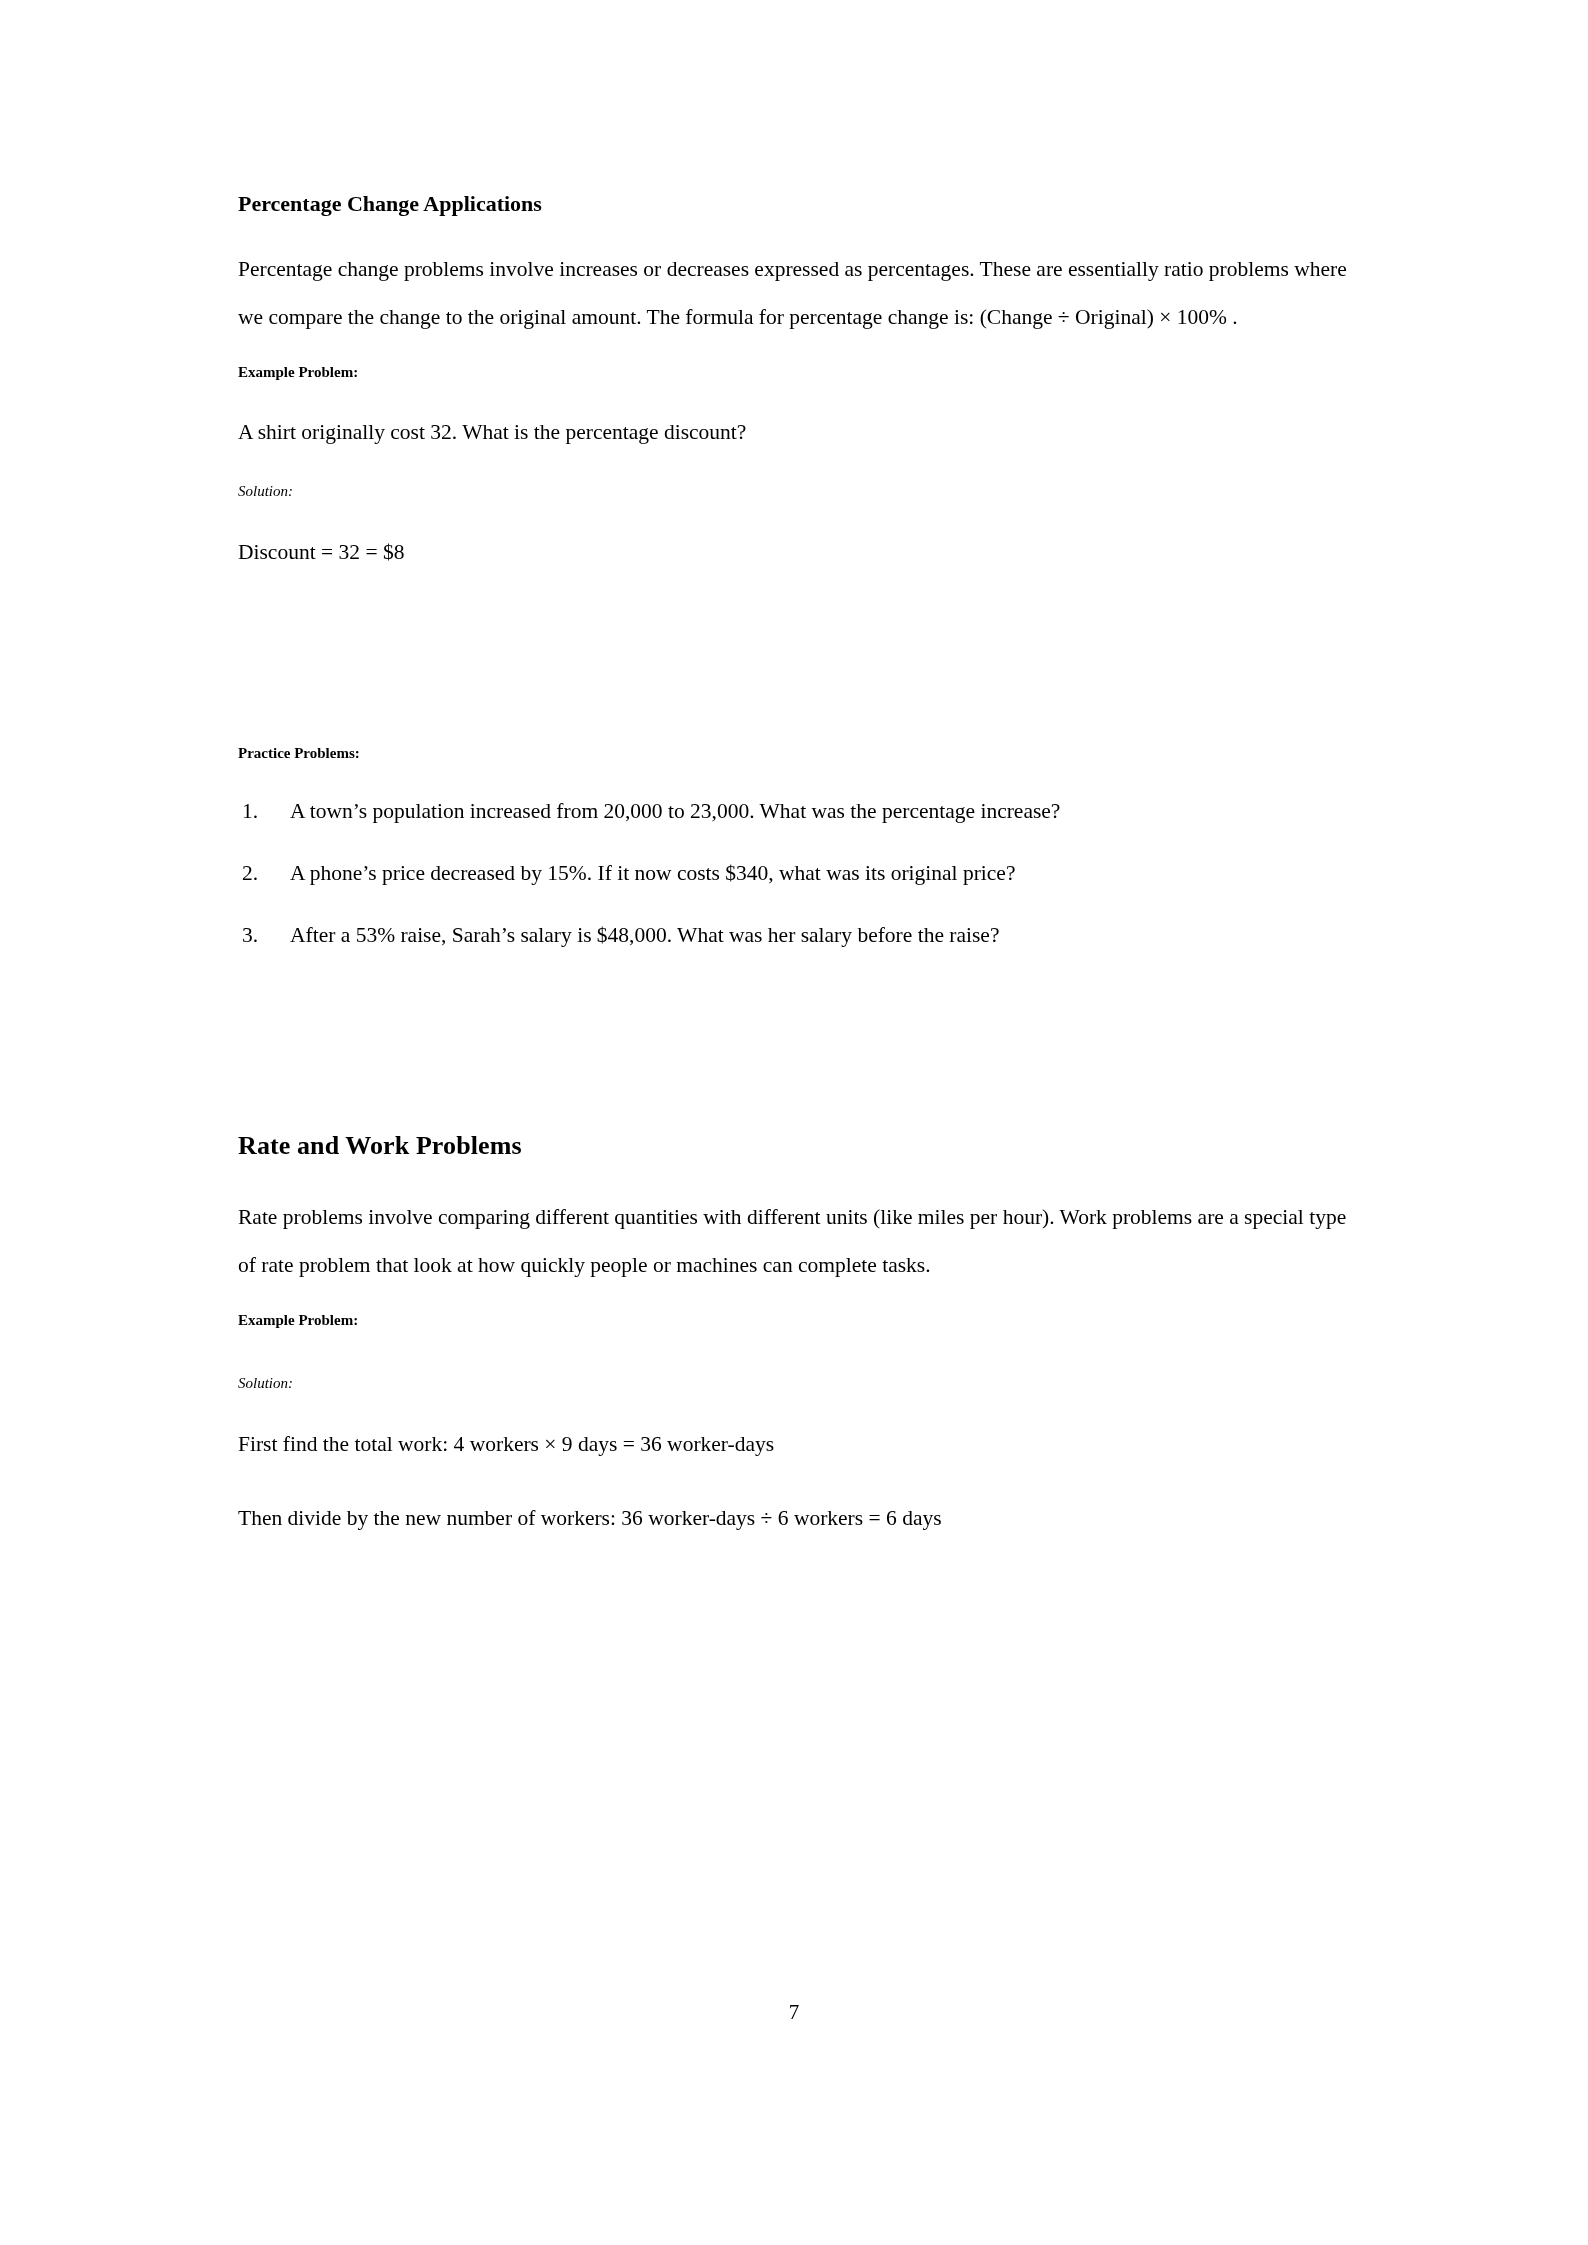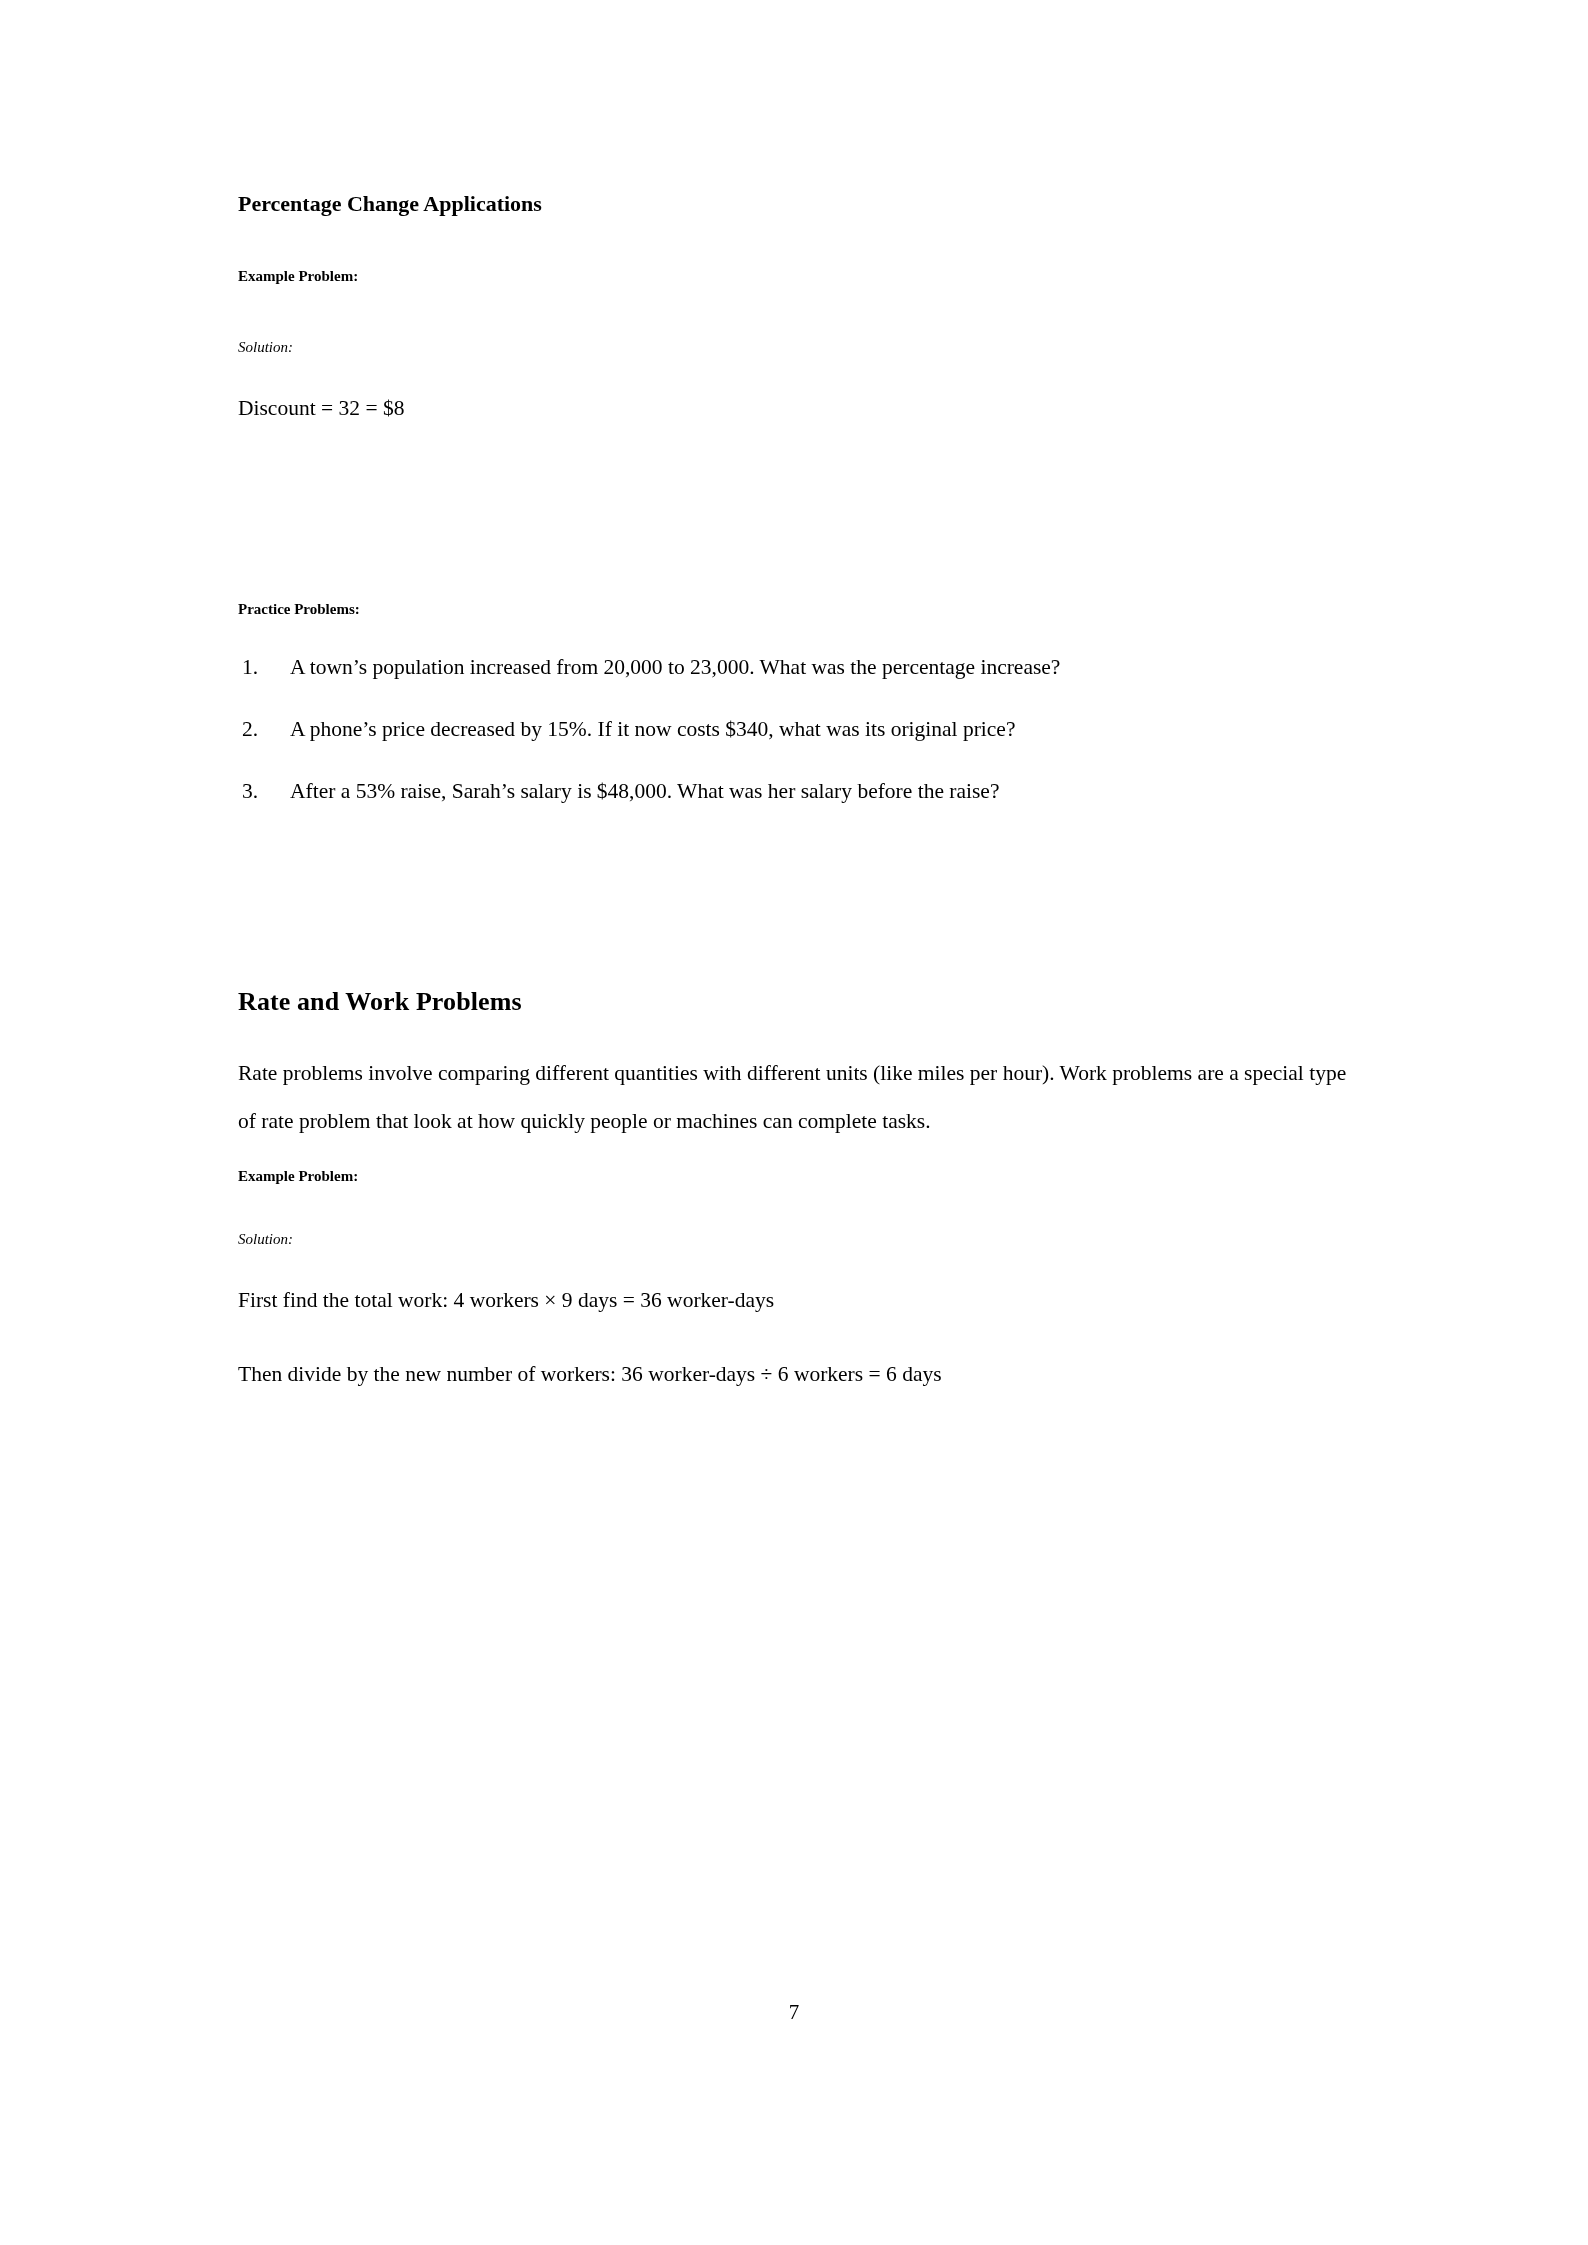--- a/index.html
+++ b/index.html
@@ -106,27 +106,29 @@
 </head>
 <body>
 
 <div class="page">
   <div class="content">
 
     <h2 class="h-title">Percentage Change Applications</h2>
 
     <div class="sp-26"></div>
 
+    <p class="body">Percentage change problems involve increases or decreases expressed as percentages. These are essentially ratio problems where we compare the change to the original amount. The formula for percentage change is: (Change ÷ Original) × 100% .</p>
 
     <div class="sp-22"></div>
 
     <h3 class="h-sub">Example Problem:</h3>
 
     <div class="sp-26"></div>
 
+    <p class="body">A shirt originally cost 32. What is the percentage discount?</p>
 
     <div class="sp-26"></div>
 
     <p class="italic">Solution:</p>
 
     <div class="sp-26"></div>
 
     <p class="body">Discount = 32 = $8</p>
 
     <div class="sp-26"></div>

